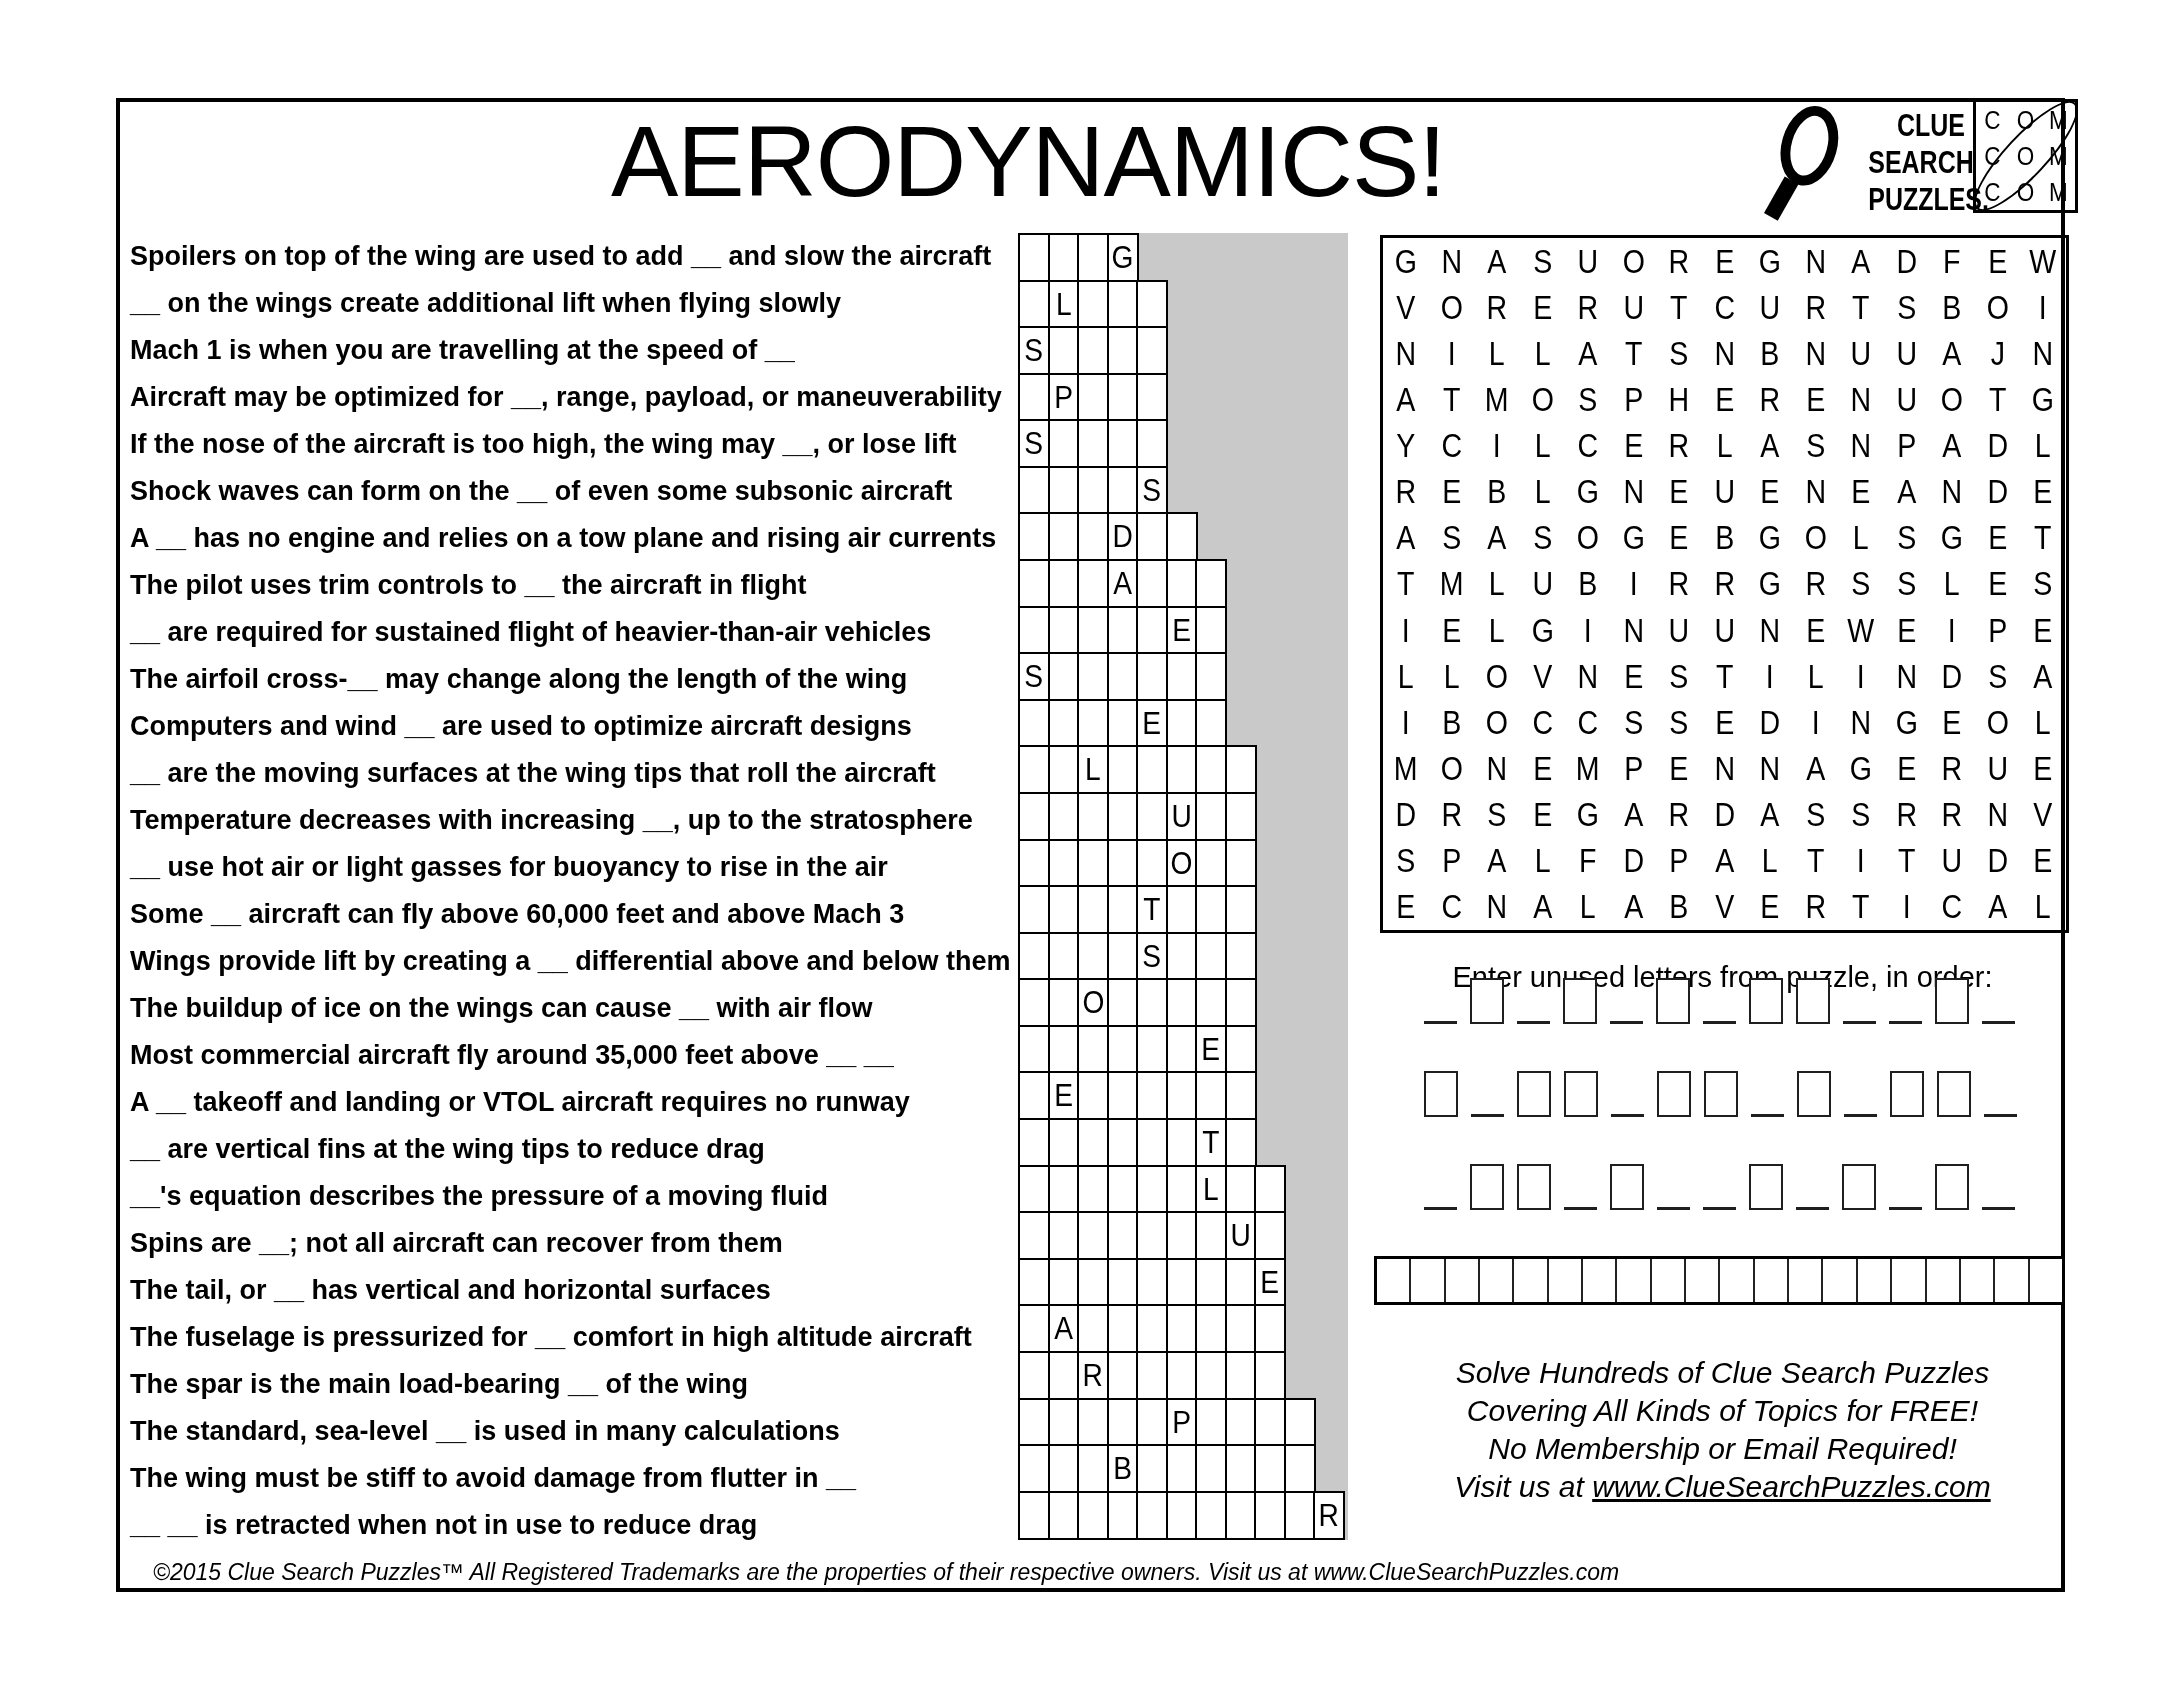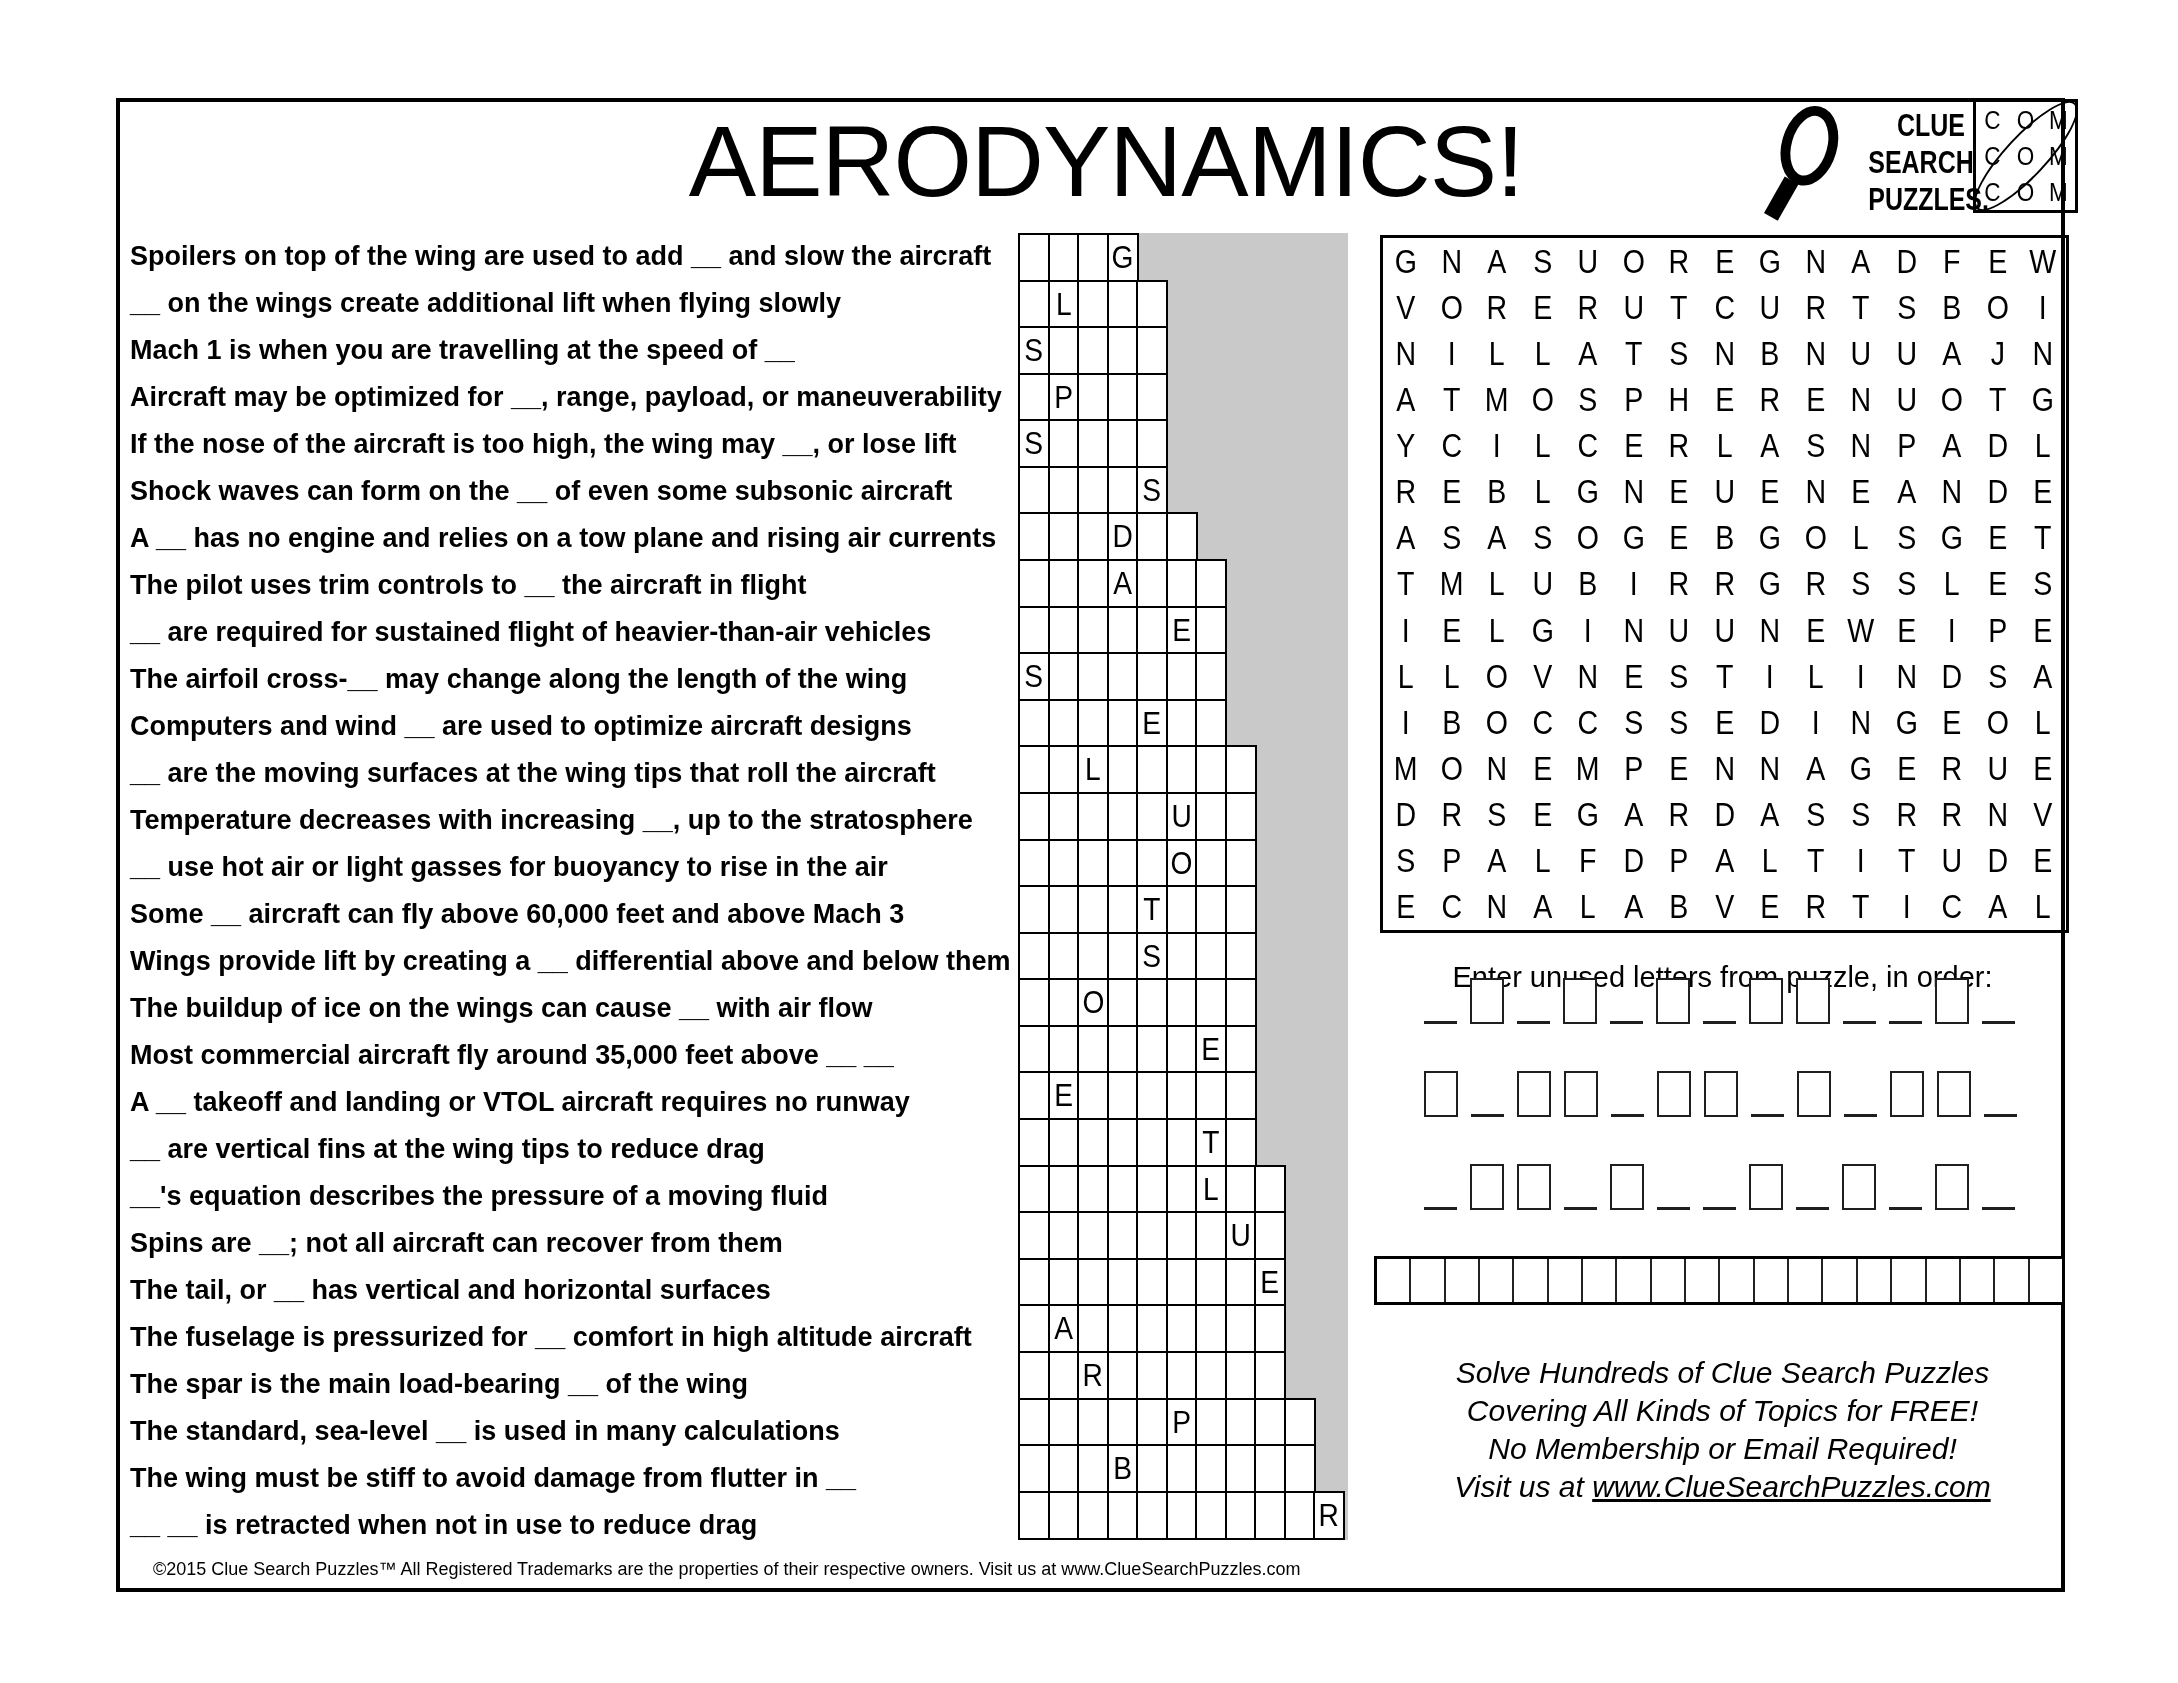--- a/index.html
+++ b/index.html
@@ -1,18 +1,18 @@
 <!DOCTYPE html>
 <html><head>
 <meta charset="utf-8">
 <style>
   html,body{margin:0;padding:0;background:#fff;}
   body{width:2178px;height:1683px;position:relative;font-family:"Liberation Sans",sans-serif;color:#000;overflow:hidden;}
   .page-border{position:absolute;left:116px;top:98px;width:1949px;height:1494px;border:4px solid #000;box-sizing:border-box;}
-  .title{position:absolute;left:611px;top:111px;width:990px;text-align:center;font-size:101px;line-height:1;letter-spacing:-1px;white-space:nowrap;}
+  .title{position:absolute;left:611px;top:111px;width:990px;font-size:101px;line-height:1;letter-spacing:-1px;white-space:nowrap;}
 
   
   .logo{position:absolute;left:1762px;top:99px;display:flex;align-items:flex-start;}
   .logo-wordmark{margin-left:0;text-align:right;font-weight:bold;font-size:32px;line-height:37px;transform:scaleX(.78);transform-origin:right top;margin-top:8px;width:124px;}
   .com-box{position:relative;margin-left:8px;width:105px;height:114px;border:3.5px solid #000;box-sizing:border-box;display:grid;grid-template-columns:repeat(3,1fr);grid-template-rows:repeat(3,1fr);}
   .comletter{display:flex;align-items:center;justify-content:center;font-size:25px;transform:scaleX(.9);}
   .com-oval{position:absolute;left:50%;top:50%;width:141px;height:38px;border:2.5px solid #000;border-radius:50%;transform:translate(-50%,-50%) rotate(-47deg);}
 
   
   .clues{position:absolute;left:130px;top:233px;width:886px;font-weight:bold;}
@@ -36,21 +36,21 @@
   .slot-box{box-sizing:border-box;width:34px;height:46px;border:2.5px solid #1f1f1f;background:#fff;flex:none;}
   .slot-line{width:33px;height:3px;background:#1f1f1f;flex:none;}
   .copy-label{position:absolute;left:1376px;top:1216px;width:693px;text-align:center;font-size:29px;margin-top:41px;}
   .hstrip{position:absolute;left:1374px;top:1256px;width:691px;height:49px;border:3px solid #000;box-sizing:border-box;display:flex;background:#fff;}
   .hcell{flex:1;border-right:2.5px solid #222;}
   .hcell:last-child{border-right:none;}
 
   
   .promo{position:absolute;left:1376px;top:1354px;width:693px;text-align:center;font-size:30px;line-height:38px;font-style:italic;}
   .promo .link{text-decoration:underline;}
-  .footer{position:absolute;left:153px;top:1559px;font-size:18px;white-space:nowrap;}
+  .footer{position:absolute;left:153px;top:1559px;font-size:23px;white-space:nowrap;font-style:italic;}
 </style>
 </head>
 <body>
 
 <div class="page-border"></div>
 
 <div class="title">AERODYNAMICS!</div>
 
 <div class="logo">
   <span>

